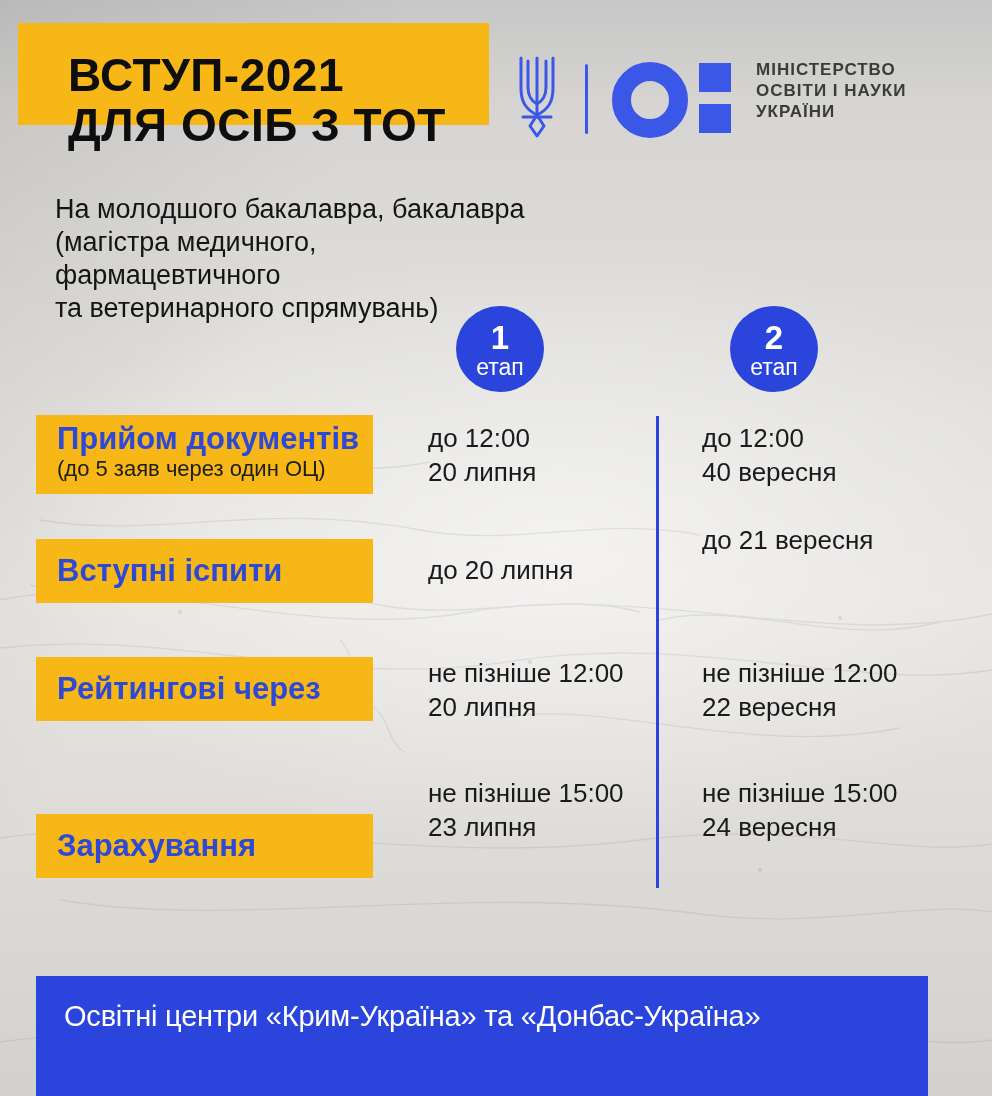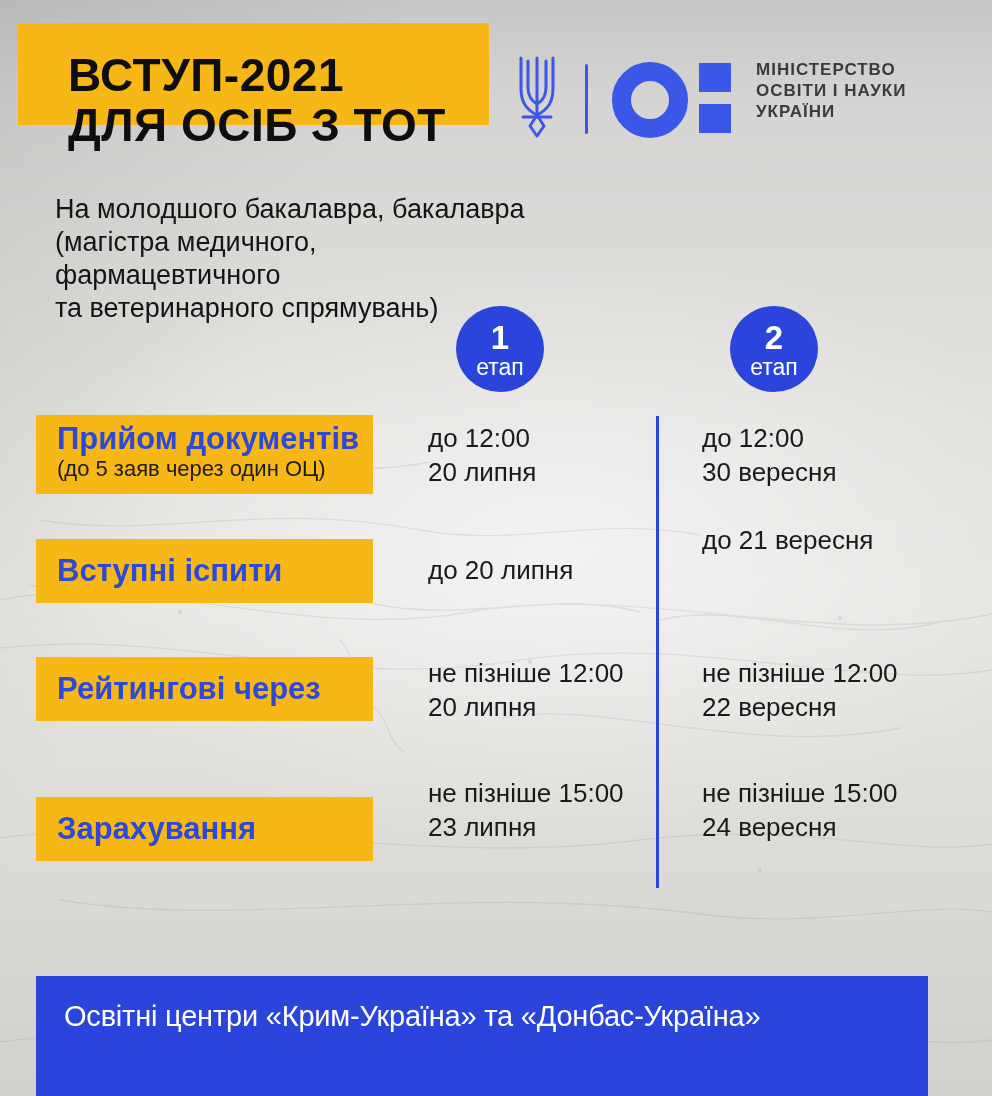--- a/index.html
+++ b/index.html
@@ -173,21 +173,21 @@
   <div class="row-box first">
     <div class="row-label">Прийом документів</div>
     <div class="row-note">(до 5 заяв через один ОЦ)</div>
   </div>
   <div class="dates col1" style="top:421px;">
     <div>до 12:00</div>
     <div>20 липня</div>
   </div>
   <div class="dates col2" style="top:421px;">
     <div>до 12:00</div>
-    <div>30 вересня</div>
+    <div>40 вересня</div>
   </div>
 
   <div class="row-box single" style="top:539px;">
     <div class="row-label">Вступні іспити</div>
   </div>
   <div class="dates col1" style="top:553px;">
     <div>до 20 липня</div>
   </div>
   <div class="dates col2" style="top:523px;">
     <div>до 21 вересня</div>
@@ -198,21 +198,21 @@
   </div>
   <div class="dates col1" style="top:656px;">
     <div>не пізніше 12:00</div>
     <div>20 липня</div>
   </div>
   <div class="dates col2" style="top:656px;">
     <div>не пізніше 12:00</div>
     <div>22 вересня</div>
   </div>
 
-  <div class="row-box single" style="top:797px;text-align:right;">
+  <div class="row-box single" style="top:814px;text-align:right;">
     <div class="row-label">Зарахування</div>
   </div>
   <div class="dates col1" style="top:776px;">
     <div>не пізніше 15:00</div>
     <div>23 липня</div>
   </div>
   <div class="dates col2" style="top:776px;">
     <div>не пізніше 15:00</div>
     <div>24 вересня</div>
   </div>

